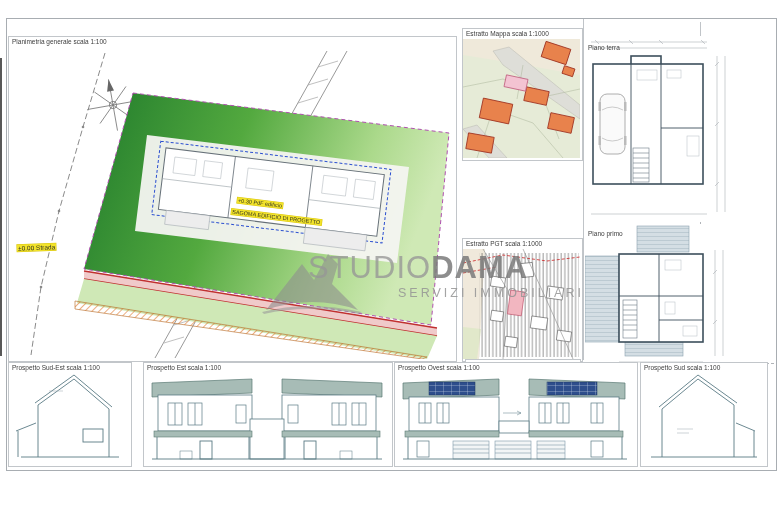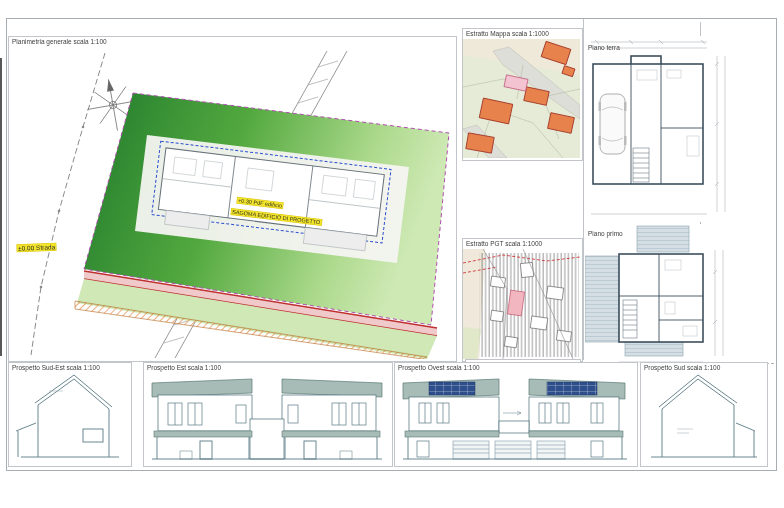--- a/index.html
+++ b/index.html
@@ -407,14 +407,22 @@
           <line x1="93" y1="32" x2="93" y2="84"></line>
         <line x1="10" y1="84" x2="116" y2="84"></line>
         <line x1="95" y1="50" x2="114" y2="58"></line>
           <line x1="113" y1="58" x2="113" y2="84"></line>
         <line x1="36" y1="56" x2="52" y2="56" stroke="#9aa6ac" stroke-width="0.5"></line>
         <line x1="36" y1="60" x2="48" y2="60" stroke="#9aa6ac" stroke-width="0.5"></line>
       </g>
     </svg>
   </div>
 
+  <div class="wm">
+    <svg width="140" height="62" viewBox="0 0 140 62" style="position:absolute;left:4px;top:16px;opacity:.6;">
+      <path d="M4,58 L40,12 L52,28 L66,2 L76,12 L70,32 L96,58 Q50,42 4,58 Z" fill="#8f8f8f"></path>
+      <path d="M0,60 Q45,48 100,60 L96,62 Q45,52 2,62 Z" fill="#9b9b9b"></path>
+    </svg>
+    <span class="wm-text"><span class="wm-studio">STUDIO</span><span class="wm-dama">DAMA</span></span>
+    <span class="wm-sub">SERVIZI IMMOBILIARI</span>
+  </div>
 
 </div>
 
 </body></html>

